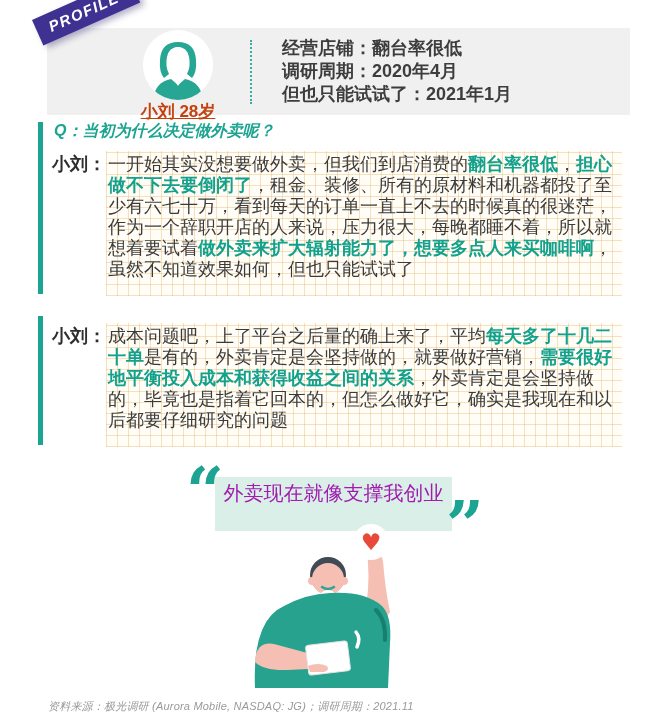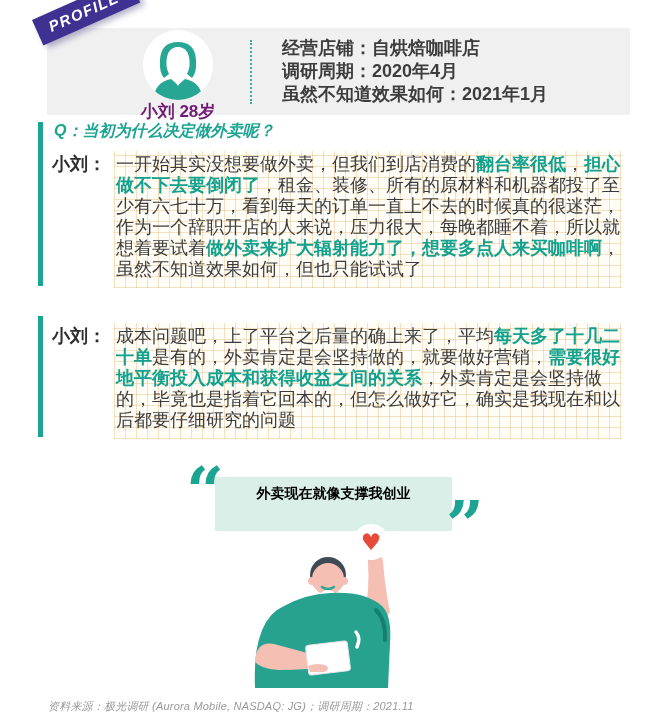--- a/index.html
+++ b/index.html
@@ -18,50 +18,50 @@
     box-shadow:3px 4px 6px rgba(40,30,100,.35);
     z-index:5;
   }
   
   .header-box{
     position:absolute;left:47px;top:28px;width:583px;height:87px;
     background:#f0f0f0;
   }
   .avatar-wrap{position:absolute;left:96px;top:2px;width:70px;height:70px;border-radius:50%;background:#fff;overflow:hidden;}
   .avatar-wrap svg{display:block;}
-  .name-age{position:absolute;left:66px;top:72px;width:130px;text-align:center;font-size:17px;font-weight:bold;color:#701a75;}
+  .name-age{position:absolute;left:66px;top:72px;width:130px;text-align:center;font-size:17px;font-weight:bold;color:#c2410c;text-decoration:underline;}
   .divider{position:absolute;left:203px;top:12px;height:64px;border-left:2px dotted #35b0a0;}
   .info-lines{position:absolute;left:235px;top:9px;}
   .info-line{font-size:18px;font-weight:bold;color:#3d3d3d;line-height:23px;}
   
   .qa-block{position:absolute;left:38px;width:584px;}
   .qa-block::before{content:"";position:absolute;left:0;top:2px;bottom:2px;width:5px;background:#1ba491;}
   .qa-1{top:120px;}
   .qa-2{top:314px;}
   .qa-question{
     margin-left:16px;font-size:16px;font-weight:bold;font-style:italic;
     color:#1ba491;line-height:22px;
   }
-  .qa-answer{display:flex;margin-top:9px;margin-left:14px;gap:8px;}
+  .qa-answer{display:flex;margin-top:9px;margin-left:14px;}
   .qa-speaker{flex:none;width:54px;font-size:18px;font-weight:bold;color:#2e2e2e;line-height:21px;padding-top:3px;}
   .qa-text{
     flex:1;font-size:18px;line-height:21px;color:#3b3b3b;
-    padding:3px 2px 8px 2px;
+    padding:3px 2px 16px 2px;
     background-color:#fffdf6;
     background-image:
       repeating-linear-gradient(0deg, rgba(226,178,108,0.38) 0 1px, transparent 1px 11px),
       repeating-linear-gradient(90deg, rgba(226,178,108,0.38) 0 1px, transparent 1px 11px);
   }
   .qa-text .hl{color:#12a18c;font-weight:bold;}
   
   .quote-box{
     position:absolute;left:215px;top:477px;width:237px;height:54px;
     background:#d9efe8;text-align:center;padding-top:4px;box-sizing:border-box;
   }
-  .quote-line{font-size:14px;font-weight:bold;color:#000000;line-height:25px;}
+  .quote-line{font-size:20px;font-weight:normal;color:#a21caf;line-height:25px;}
   .quote-mark{
     position:absolute;color:#1ba491;font-family:"DejaVu Serif",serif;
     font-size:66px;line-height:1;z-index:3;font-weight:bold;
   }
   .quote-open{left:186px;top:458px;}
   .quote-close{left:446px;top:492px;}
   .heart-bubble{
     position:absolute;left:353px;top:524px;width:36px;height:36px;border-radius:50%;
     background:#ffffff;z-index:2;
   }
@@ -92,23 +92,23 @@
       <ellipse cx="35" cy="30" rx="10" ry="13" fill="#ffffff"></ellipse>
 
       <path d="M10,70 Q12,52 28,49 L35,55 L42,49 Q58,52 60,70 Z" fill="#26a693"></path>
 
       <path d="M30,48 L35,56 L40,48 L35,51 Z" fill="#ffffff"></path>
     </svg>
   </div>
   <div class="name-age">小刘 28岁</div>
   <div class="divider"></div>
   <div class="info-lines" id="info-lines">
-      <div class="info-line">经营店铺：自烘焙咖啡店</div>
+      <div class="info-line">经营店铺：翻台率很低</div>
       <div class="info-line">调研周期：2020年4月</div>
-      <div class="info-line">虽然不知道效果如何：2021年1月</div>
+      <div class="info-line">但也只能试试了：2021年1月</div>
     </div>
 </div>
 
 <span class="quote-mark quote-open">“</span>
 
   <div class="qa-block qa-1">
     <div class="qa-question">Q：当初为什么决定做外卖呢？</div>
     <div class="qa-answer">
       <div class="qa-speaker">小刘：</div>
       <div class="qa-text"><span>一开始其实没想要做外卖，但我们到店消费的</span><span class="hl">翻台率很低</span><span>，</span><span class="hl">担心做不下去要倒闭了</span><span>，租金、装修、所有的原材料和机器都投了至少有六七十万，看到每天的订单一直上不去的时候真的很迷茫，作为一个辞职开店的人来说，压力很大，每晚都睡不着，所以就想着要试着</span><span class="hl">做外卖来扩大辐射能力了，想要多点人来买咖啡啊</span><span>，虽然不知道效果如何，但也只能试试了</span></div>

